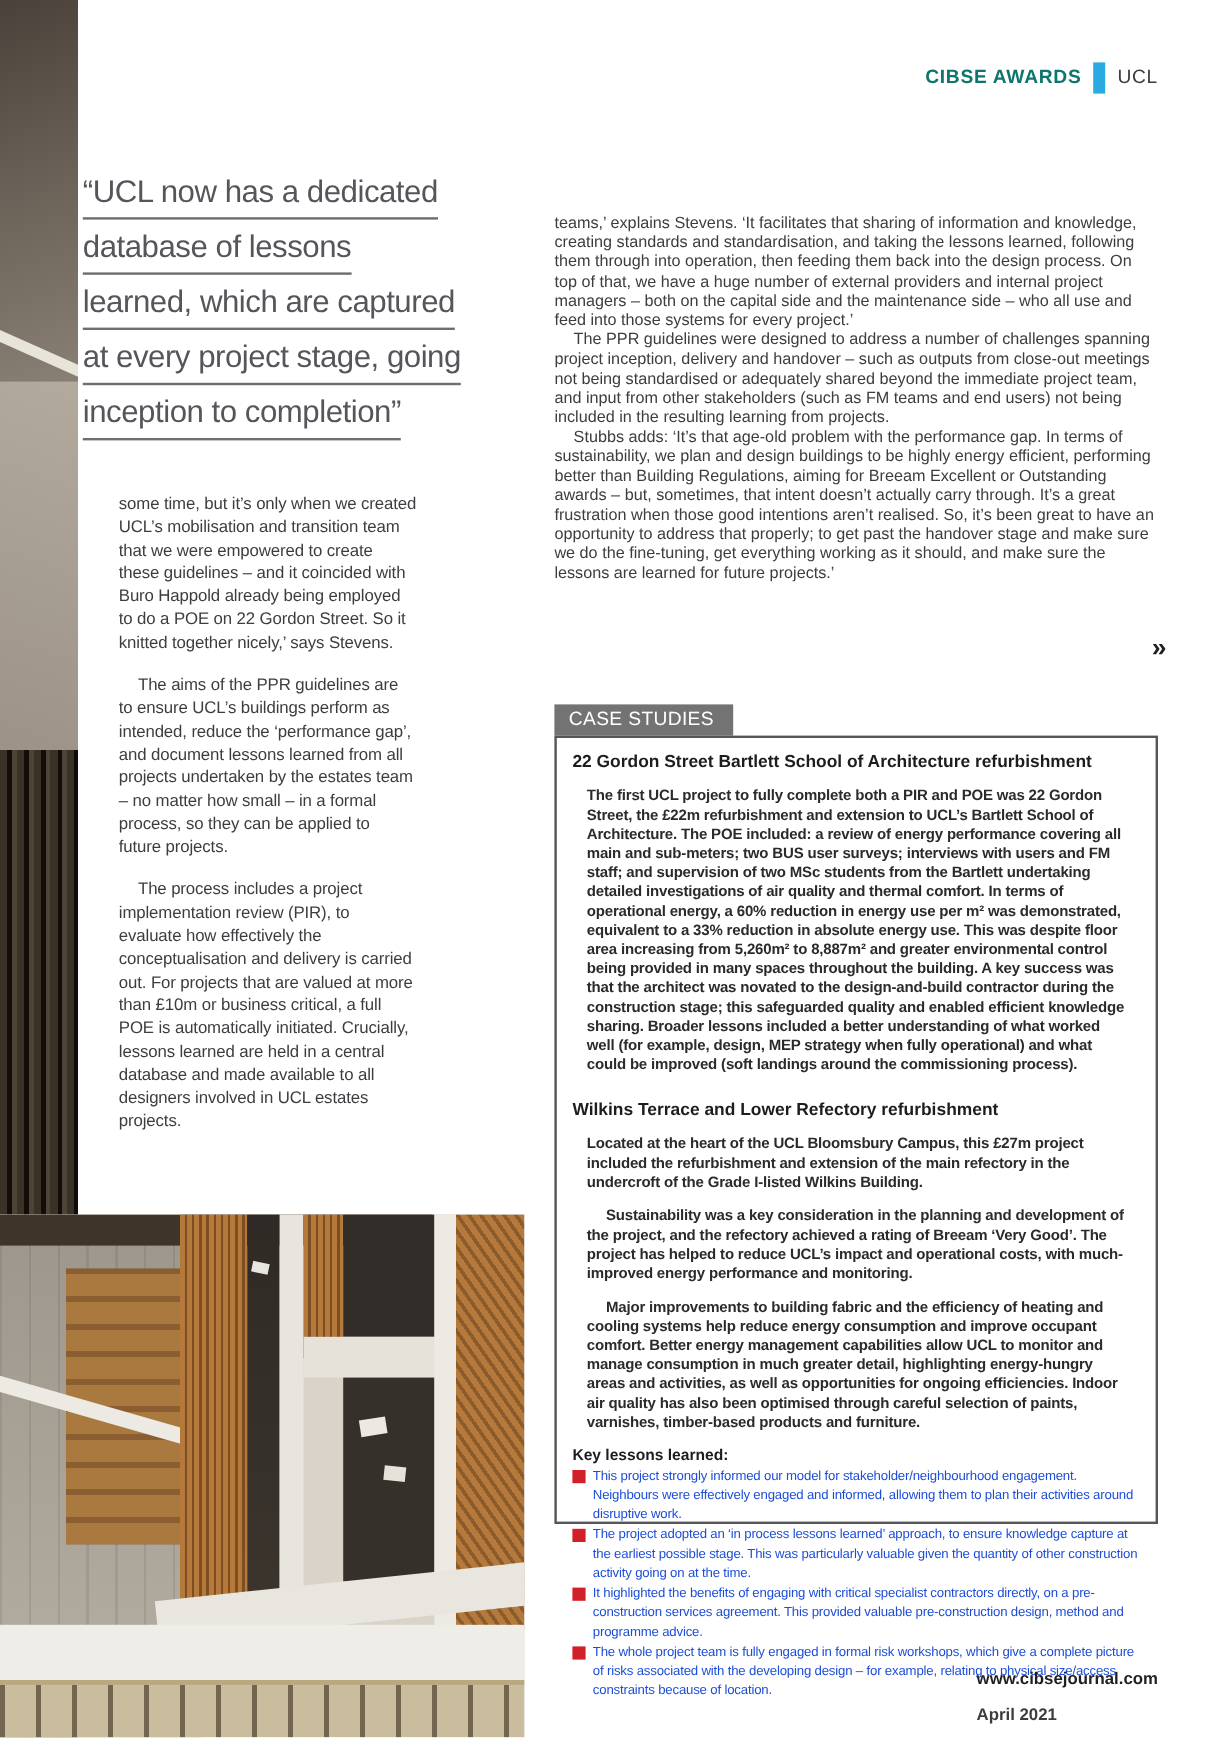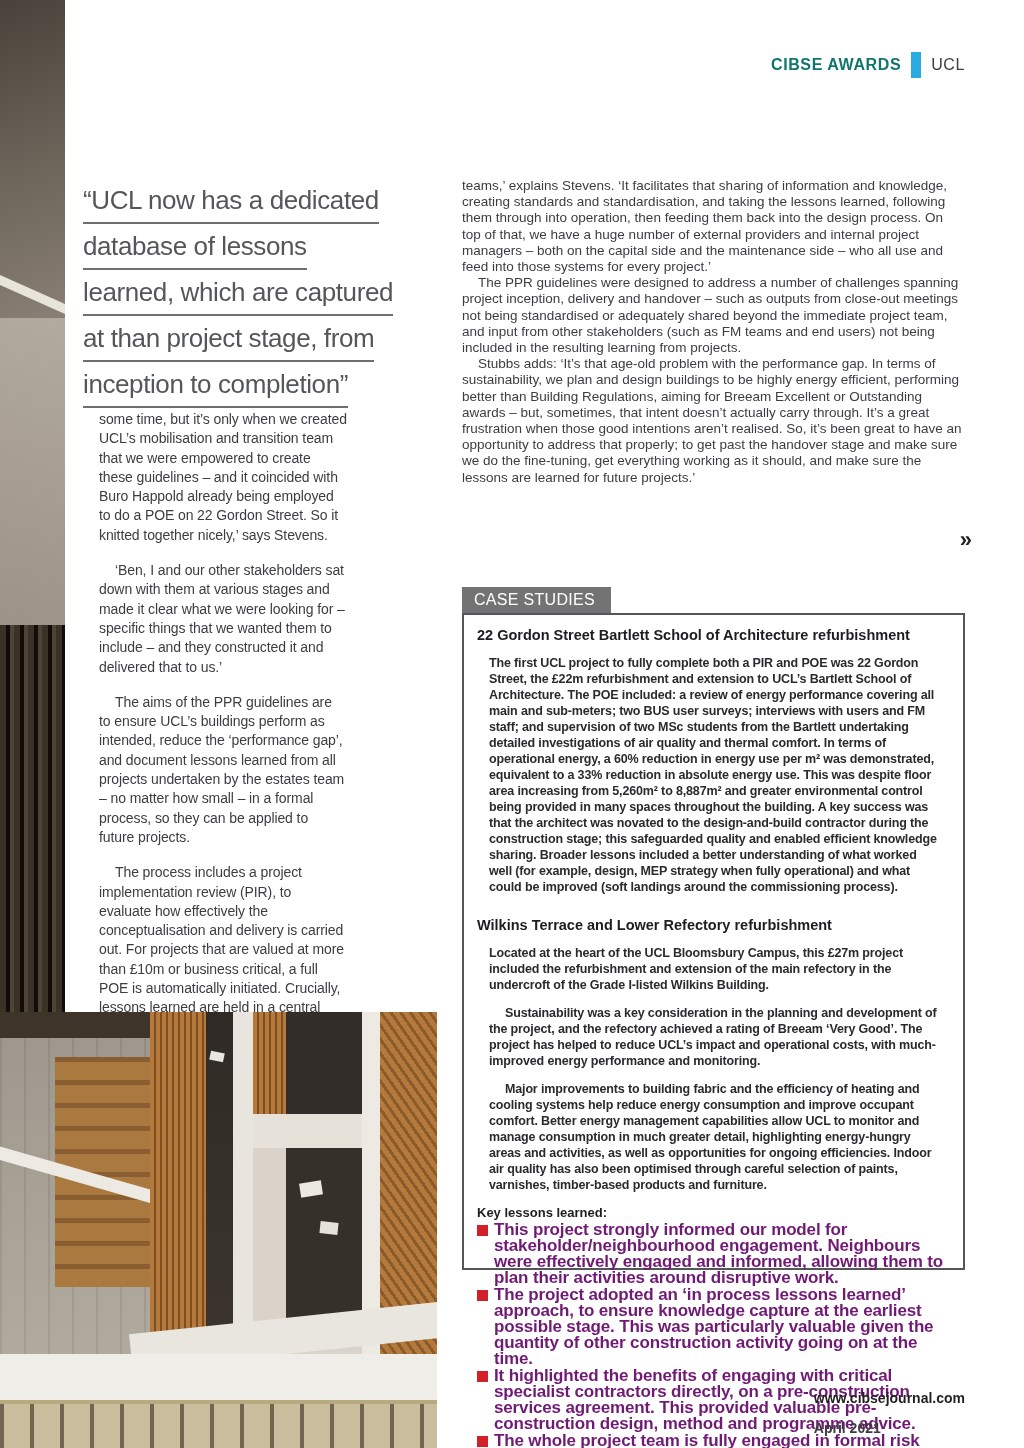--- a/index.html
+++ b/index.html
@@ -53,21 +53,21 @@
     background:repeating-linear-gradient(55deg,#b5793c 0 5px,#8a5c2c 5px 8px);}
   .pa-beamD{position:absolute;left:130px;top:305px;width:330px;height:36px;background:#e9e6df;transform:rotate(-6deg);}
   .pa-ledge{position:absolute;left:0;top:342px;width:437px;height:48px;background:#efede7;}
   .pa-bottomwood{position:absolute;left:0;top:388px;width:437px;height:48px;
     background:#cabd9e;background-image:repeating-linear-gradient(90deg,rgba(40,30,15,.55) 0 4px,transparent 4px 30px);border-top:4px solid #b9a97f;}
   .pa-paperA{position:absolute;left:210px;top:40px;width:14px;height:9px;background:#e8e6e0;transform:rotate(12deg);}
   .pa-paperB{position:absolute;left:300px;top:170px;width:22px;height:14px;background:#ece9e2;transform:rotate(-9deg);}
   .pa-paperC{position:absolute;left:320px;top:210px;width:18px;height:12px;background:#e5e2da;transform:rotate(6deg);}
 
   
-  .pull-quote{position:absolute;left:83px;top:144px;width:362px;margin-top:41px;}
+  .pull-quote{position:absolute;left:69px;top:144px;width:362px;}
   .pq-line{display:inline-block;font-size:26px;letter-spacing:-0.4px;color:#54565b;
     border-bottom:2px solid #6d6e71;padding-bottom:6px;margin-bottom:7px;white-space:nowrap;}
 
   
   .left-col{position:absolute;left:83px;top:394px;width:280px;font-size:14px;line-height:19.3px;color:#3d3d41;letter-spacing:-0.1px;}
   .left-col p{margin:16px;}
   .right-col{position:absolute;left:462px;top:178px;width:500px;font-size:13.5px;line-height:16.2px;color:#3d3d41;}
   .right-col p{margin:0;}
   .indent{text-indent:16px;}
   .cont-icon{position:absolute;right:52px;top:527px;font-size:22px;font-weight:bold;color:#231f20;}
@@ -76,21 +76,21 @@
   .cs-tab{position:absolute;left:462px;top:587px;background:#737373;color:#ffffff;
     font-size:16px;letter-spacing:.3px;padding:4px 16px 4px 12px;}
   .cs-box{position:absolute;left:462px;top:613px;width:503px;height:657px;
     border:2px solid #55565a;padding:12px 13px 10px 13px;color:#26262a;}
   .cs-title{font-size:14.5px;font-weight:bold;margin:0 0 1px 0;color:#1d1d20;}
   .cs-body{font-size:12.5px;font-weight:bold;line-height:16px;letter-spacing:-0.15px;margin:12px;color:#2b2b2e;}
   .cs-gap{height:10px;}
   .kl-heading{font-size:13px;font-weight:bold;margin:10px 0 2px 0;color:#1d1d20;}
   .kl-item{display:flex;align-items:flex-start;margin:0 0 1px 0;}
   .kl-square{flex:0 0 auto;width:11px;height:11px;background:#d1202a;margin:3px 6px 0 0;}
-  .kl-text{font-size:17px;font-weight:bold;line-height:16px;letter-spacing:-0.15px;color:#701a75;}
+  .kl-text{font-size:11px;font-weight:normal;line-height:16px;letter-spacing:-0.15px;color:#1d4ed8;}
 
   
   .footer{position:absolute;right:59px;top:1390px;display:flex;align-items:baseline;gap:14px;color:#231f20;flex-direction:column;}
   .footer .site{font-weight:bold;font-size:14px;}
   .footer .issue{font-size:14px;font-weight:bold;color:#3d3d41;}
   .footer .pageno{font-size:17px;font-weight:bold;}
 </style>
 </head>
 <body>
 
@@ -109,27 +109,26 @@
   <div class="header">
     <span class="section">CIBSE AWARDS</span>
     <span class="bar"></span>
     <span class="topic">UCL</span>
   </div>
 
   <div class="pull-quote">
     <div><span class="pq-line">“UCL now has a dedicated</span></div>
     <div><span class="pq-line">database of lessons</span></div>
     <div><span class="pq-line">learned, which are captured</span></div>
-    <div><span class="pq-line">at than project stage, from</span></div>
+    <div><span class="pq-line">at every project stage, going</span></div>
     <div><span class="pq-line">inception to completion”</span></div>
   </div>
 
   <div class="left-col">
     <p>some time, but it’s only when we created UCL’s mobilisation and transition team that we were empowered to create these guidelines – and it coincided with Buro Happold already being employed to do a POE on 22 Gordon Street. So it knitted together nicely,’ says Stevens.</p>
-    <p class="indent">‘Ben, I and our other stakeholders sat down with them at various stages and made it clear what we were looking for – specific things that we wanted them to include – and they constructed it and delivered that to us.’</p>
     <p class="indent">The aims of the PPR guidelines are to ensure UCL’s buildings perform as intended, reduce the ‘performance gap’, and document lessons learned from all projects undertaken by the estates team – no matter how small – in a formal process, so they can be applied to future projects.</p>
     <p class="indent">The process includes a project implementation review (PIR), to evaluate how effectively the conceptualisation and delivery is carried out. For projects that are valued at more than £10m or business critical, a full POE is automatically initiated. Crucially, lessons learned are held in a central database and made available to all designers involved in UCL estates projects.</p>
   </div>
 
   <div class="right-col">
     <p>teams,’ explains Stevens. ‘It facilitates that sharing of information and knowledge, creating standards and standardisation, and taking the lessons learned, following them through into operation, then feeding them back into the design process. On top of that, we have a huge number of external providers and internal project managers – both on the capital side and the maintenance side – who all use and feed into those systems for every project.’</p>
     <p class="indent">The PPR guidelines were designed to address a number of challenges spanning project inception, delivery and handover – such as outputs from close-out meetings not being standardised or adequately shared beyond the immediate project team, and input from other stakeholders (such as FM teams and end users) not being included in the resulting learning from projects.</p>
     <p class="indent">Stubbs adds: ‘It’s that age-old problem with the performance gap. In terms of sustainability, we plan and design buildings to be highly energy efficient, performing better than Building Regulations, aiming for Breeam Excellent or Outstanding awards – but, sometimes, that intent doesn’t actually carry through. It’s a great frustration when those good intentions aren’t realised. So, it’s been great to have an opportunity to address that properly; to get past the handover stage and make sure we do the fine-tuning, get everything working as it should, and make sure the lessons are learned for future projects.’</p>
   </div>
   <div class="cont-icon">»</div>

